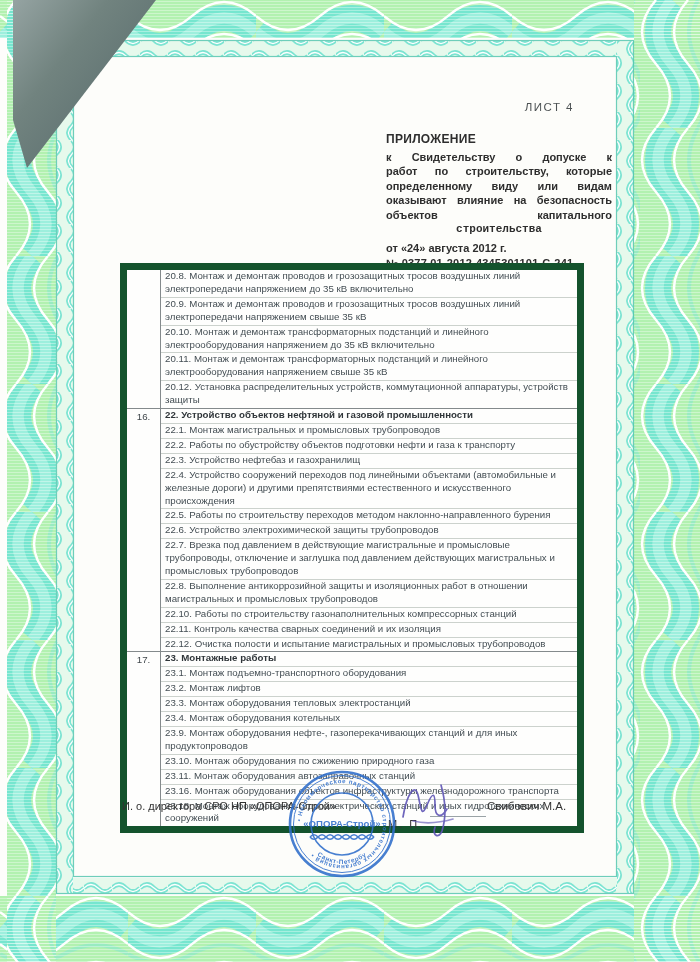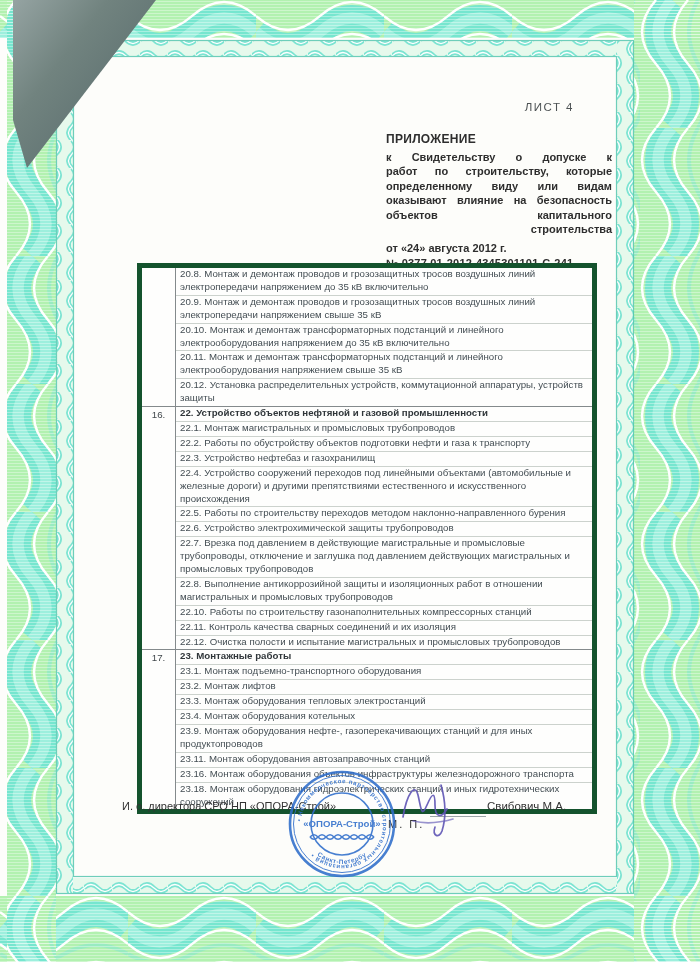--- a/index.html
+++ b/index.html
@@ -16,27 +16,27 @@
     background:linear-gradient(128deg,#9aa8a7 0%,#71837f 35%,#4c5f63 100%);
     clip-path:polygon(13px 0px,156px 0px,27px 168px,13px 120px);
   }
   
   .content{position:absolute;left:0;top:0;width:700px;height:962px;z-index:2;}
   .header-block{position:absolute;left:386px;top:101px;width:226px;}
   .sheet-label{font-size:11.5px;letter-spacing:1.5px;color:#4d5254;text-align:right;padding-right:38px;}
   .app-title{font-size:12px;font-weight:700;color:#2e2e2e;margin-top:19px;letter-spacing:.3px;}
   .jpara{margin-top:4px;font-size:11px;font-weight:700;color:#2e2e2e;line-height:14.4px;}
   .jline{text-align:justify;text-align-last:justify;}
-  .nline{text-align:right;}
+  .nline{text-align:center;font-family:Liberation Mono, monospace;}
   .date-line{font-size:11px;font-weight:700;color:#2e2e2e;margin-top:6px;}
   .num-line{font-size:11px;font-weight:700;color:#2e2e2e;margin-top:3px;letter-spacing:.2px;}
   
   .wtable{
-    position:absolute;left:137px;top:263px;width:450px;
-    border:5px solid #14532d;background:rgba(255,255,255,.6);
+    position:absolute;left:120px;top:263px;width:450px;
+    border:7px solid #14532d;background:rgba(255,255,255,.6);
     font-size:9.7px;line-height:12.9px;
   }
   .sec{display:grid;grid-template-columns:34px 1fr;}
   .sec + .sec{border-top:1px solid #848a8c;}
   .sec .num{border-right:1px solid #848a8c;text-align:center;padding-top:2px;color:#41484c;font-size:9.7px;}
   .item{padding:0 4px 1px 4px;border-bottom:1px solid #ccd2cd;color:#434d53;}
   .items .item:last-child{border-bottom:none;}
   .item.bold{font-weight:700;color:#30363a;}
   
   .signer-title{position:absolute;left:122px;top:800px;font-size:11px;color:#333;}
@@ -150,20 +150,21 @@
       </div>
       <div class="sec">
         <div class="num">17.</div>
         <div class="items">
           <div class="item bold">23. Монтажные работы</div>
           <div class="item">23.1. Монтаж подъемно-транспортного оборудования</div>
           <div class="item">23.2. Монтаж лифтов</div>
           <div class="item">23.3. Монтаж оборудования тепловых электростанций</div>
           <div class="item">23.4. Монтаж оборудования котельных</div>
           <div class="item">23.9. Монтаж оборудования нефте-, газоперекачивающих станций и для иных продуктопроводов</div>
+          <div class="item">23.10. Монтаж оборудования по сжижению природного газа</div>
           <div class="item">23.11. Монтаж оборудования автозаправочных станций</div>
           <div class="item">23.16. Монтаж оборудования объектов инфраструктуры железнодорожного транспорта</div>
           <div class="item">23.18. Монтаж оборудования гидроэлектрических станций и иных гидротехнических сооружений</div>
         </div>
       </div>
     </div>
 
   <div class="signer-title">И. о. директора СРО НП «ОПОРА-Строй»</div>
   <div class="sig-underline"></div>
   <div class="signer-name">Свибович М.А.</div>

